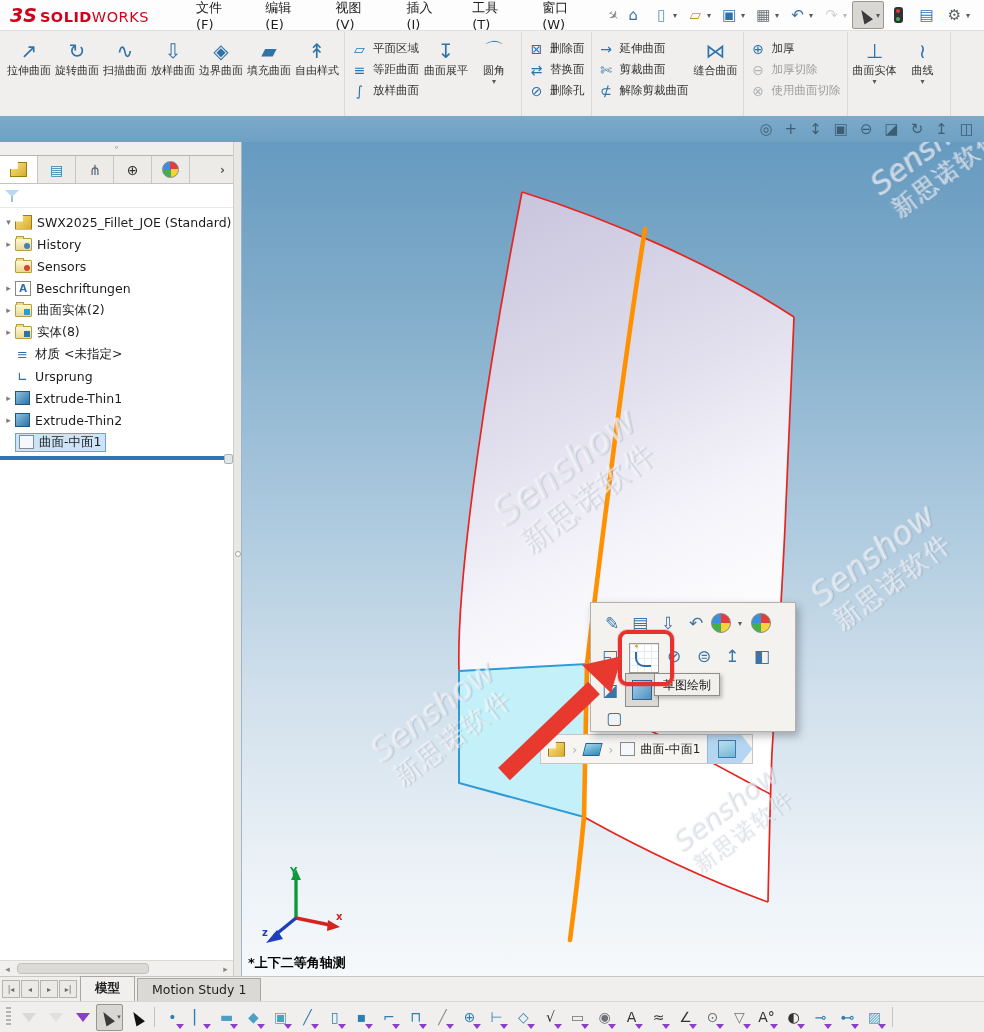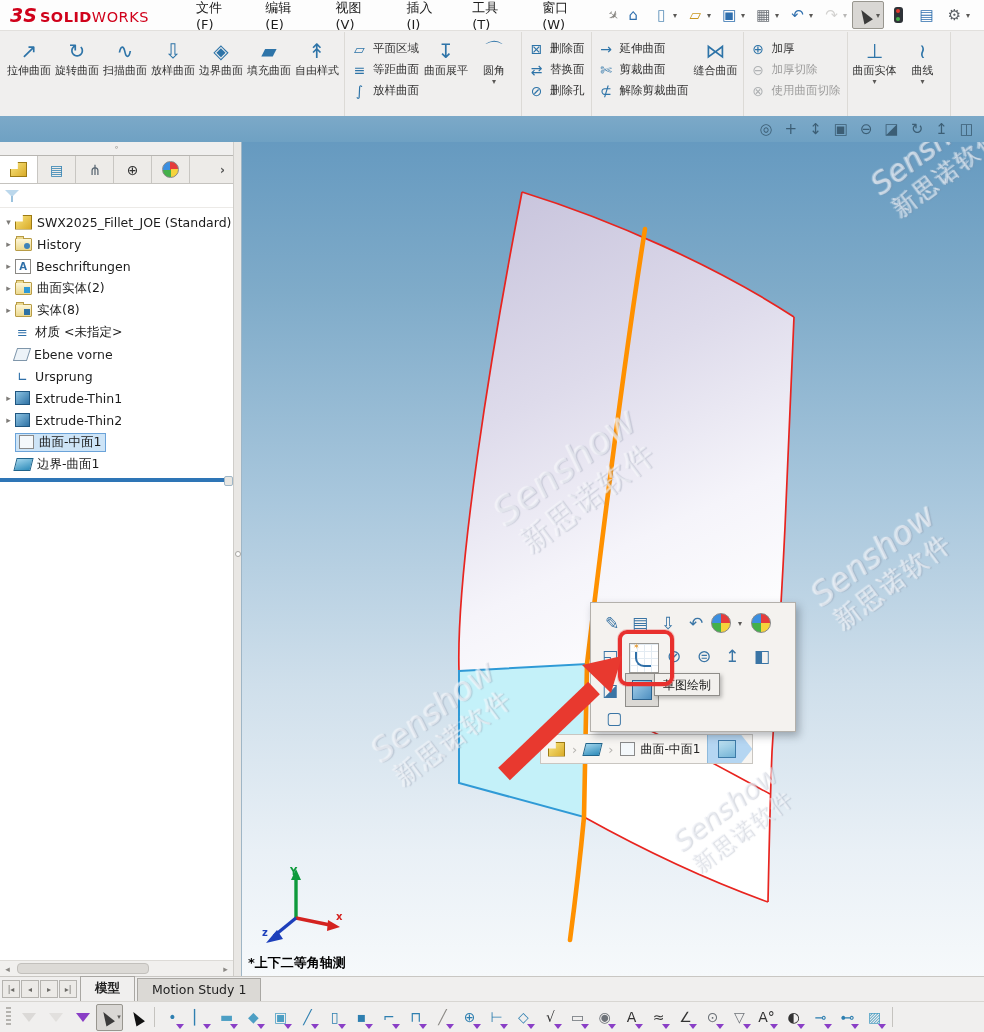--- a/index.html
+++ b/index.html
@@ -372,43 +372,43 @@
             <span class="tarrow">▾</span>
             <span class="tico ipart"></span>
             <span class="tlabel" style="overflow: hidden;">SWX2025_Fillet_JOE (Standard) &lt;&lt;St</span>
           </div>
           <div class="trow">
             <span class="tarrow">▸</span>
             <span class="tico tfold fd-hist"></span>
             <span class="tlabel">History</span>
           </div>
           <div class="trow">
+            <span class="tarrow"></span>
+            <span class="tico tfold fd-sens"></span>
+            <span class="tlabel">Sensors</span>
+          </div>
+          <div class="trow">
             <span class="tarrow">▸</span>
             <span class="tico iA">A</span>
             <span class="tlabel">Beschriftungen</span>
           </div>
           <div class="trow">
             <span class="tarrow">▸</span>
             <span class="tico tfold fd-surf"></span>
             <span class="tlabel">曲面实体(2)</span>
           </div>
           <div class="trow">
             <span class="tarrow">▸</span>
             <span class="tico tfold fd-solid"></span>
             <span class="tlabel">实体(8)</span>
           </div>
           <div class="trow">
             <span class="tarrow"></span>
             <span class="tico iglyph">≡</span>
             <span class="tlabel">材质 &lt;未指定&gt;</span>
-          </div>
-          <div class="trow">
-            <span class="tarrow"></span>
-            <span class="tico iplane"></span>
-            <span class="tlabel">Ebene vorne</span>
           </div>
           <div class="trow">
             <span class="tarrow"></span>
             <span class="tico iglyph">∟</span>
             <span class="tlabel">Ursprung</span>
           </div>
           <div class="trow">
             <span class="tarrow">▸</span>
             <span class="tico icube-blue"></span>
             <span class="tlabel">Extrude-Thin1</span>
@@ -417,25 +417,20 @@
             <span class="tarrow">▸</span>
             <span class="tico icube-blue"></span>
             <span class="tlabel">Extrude-Thin2</span>
           </div>
           <div class="trow">
             <span class="tarrow"></span>
             <span class="tsel">
               <span class="tico icube-light"></span>
               <span class="tlabel">曲面-中面1</span>
             </span>
-          </div>
-          <div class="trow">
-            <span class="tarrow"></span>
-            <span class="tico iribbon"></span>
-            <span class="tlabel">边界-曲面1</span>
           </div>
         </div>
       <div class="rollback"></div>
       <div class="panel-rest"></div>
       <div class="panel-hscroll">
         <span class="hs-arrow">◂</span>
         <span class="hs-thumb"></span>
         <span class="hs-arrow" style="margin-left:auto;">▸</span>
       </div>
     </aside>

